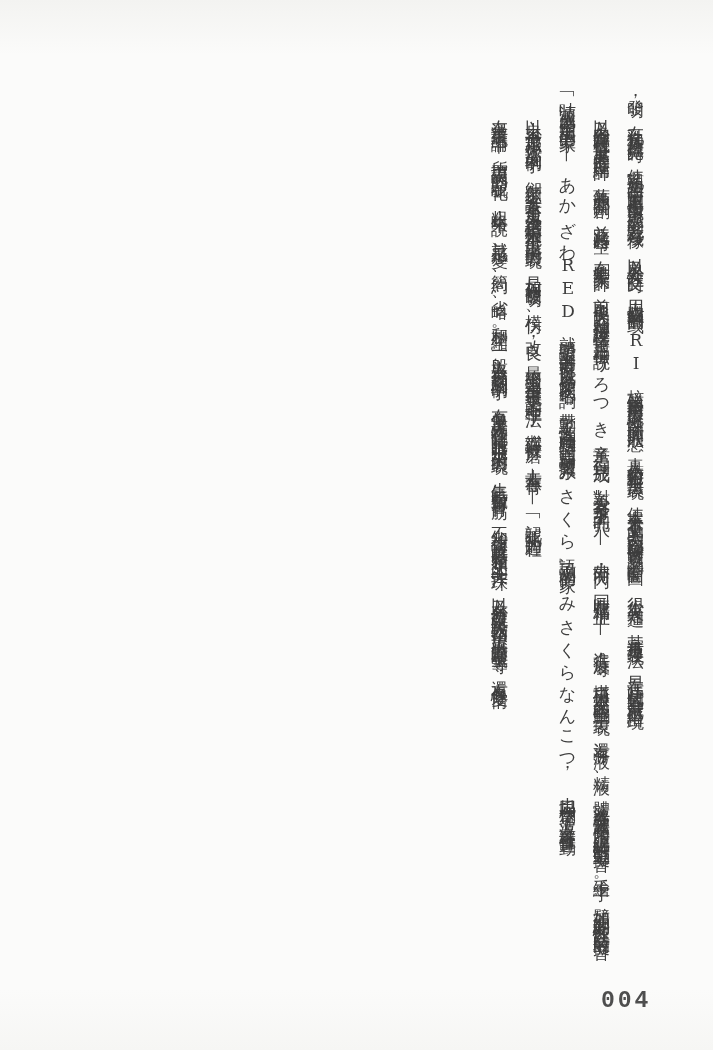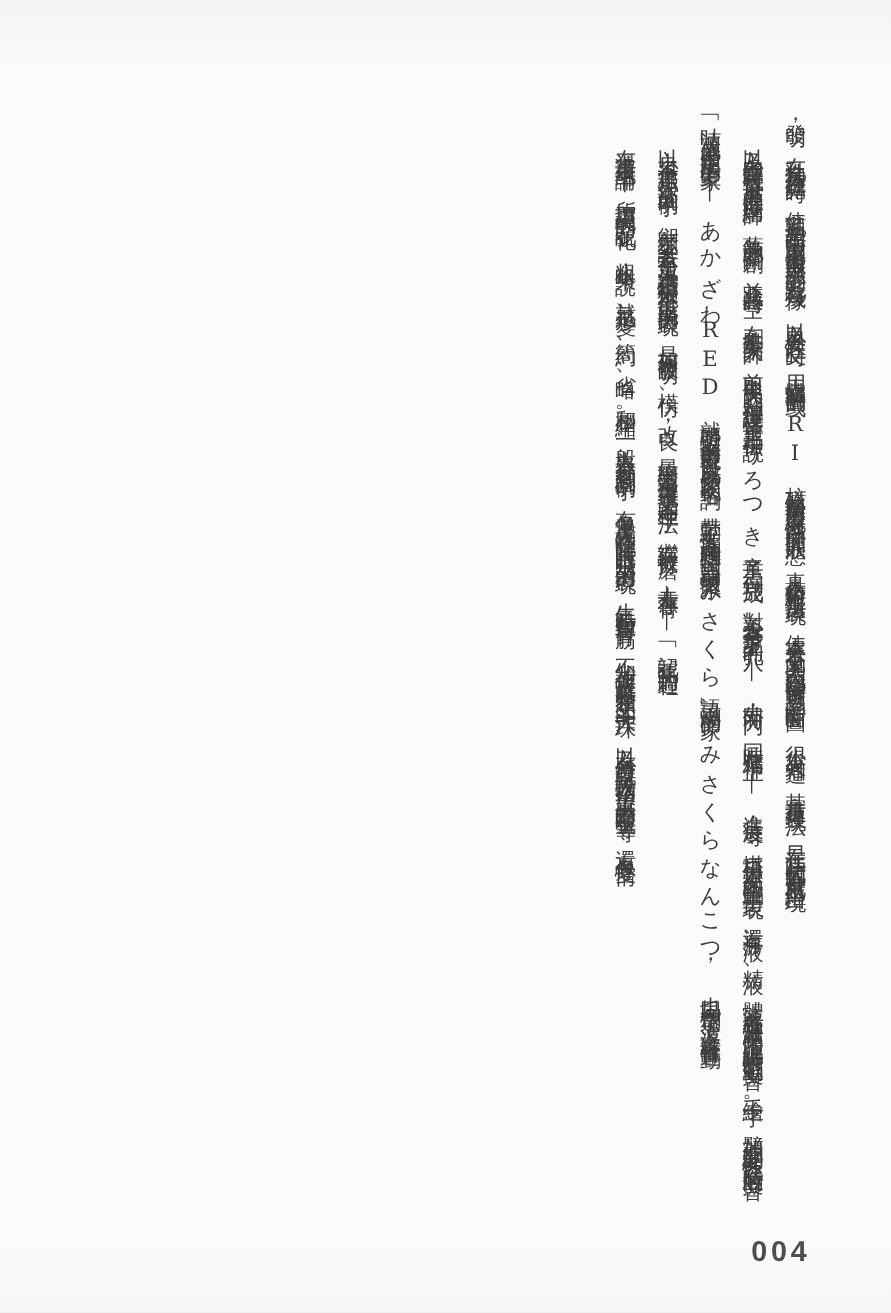--- a/index.html
+++ b/index.html
@@ -39,21 +39,21 @@
     text-indent: 20px;
   }
   
   .lat {
     text-orientation: upright;
   }
   .page-number {
     position: absolute;
     left: 601px;
     top: 988px;
-    font-family: Liberation Sans, sans-serif;
+    font-family: Liberation Mono, monospace;
     font-weight: bold;
     font-size: 23px;
     letter-spacing: 3px;
     color: #4e4e4e;
   }
 </style>
 </head>
 <body>
 
 <div class="page">

